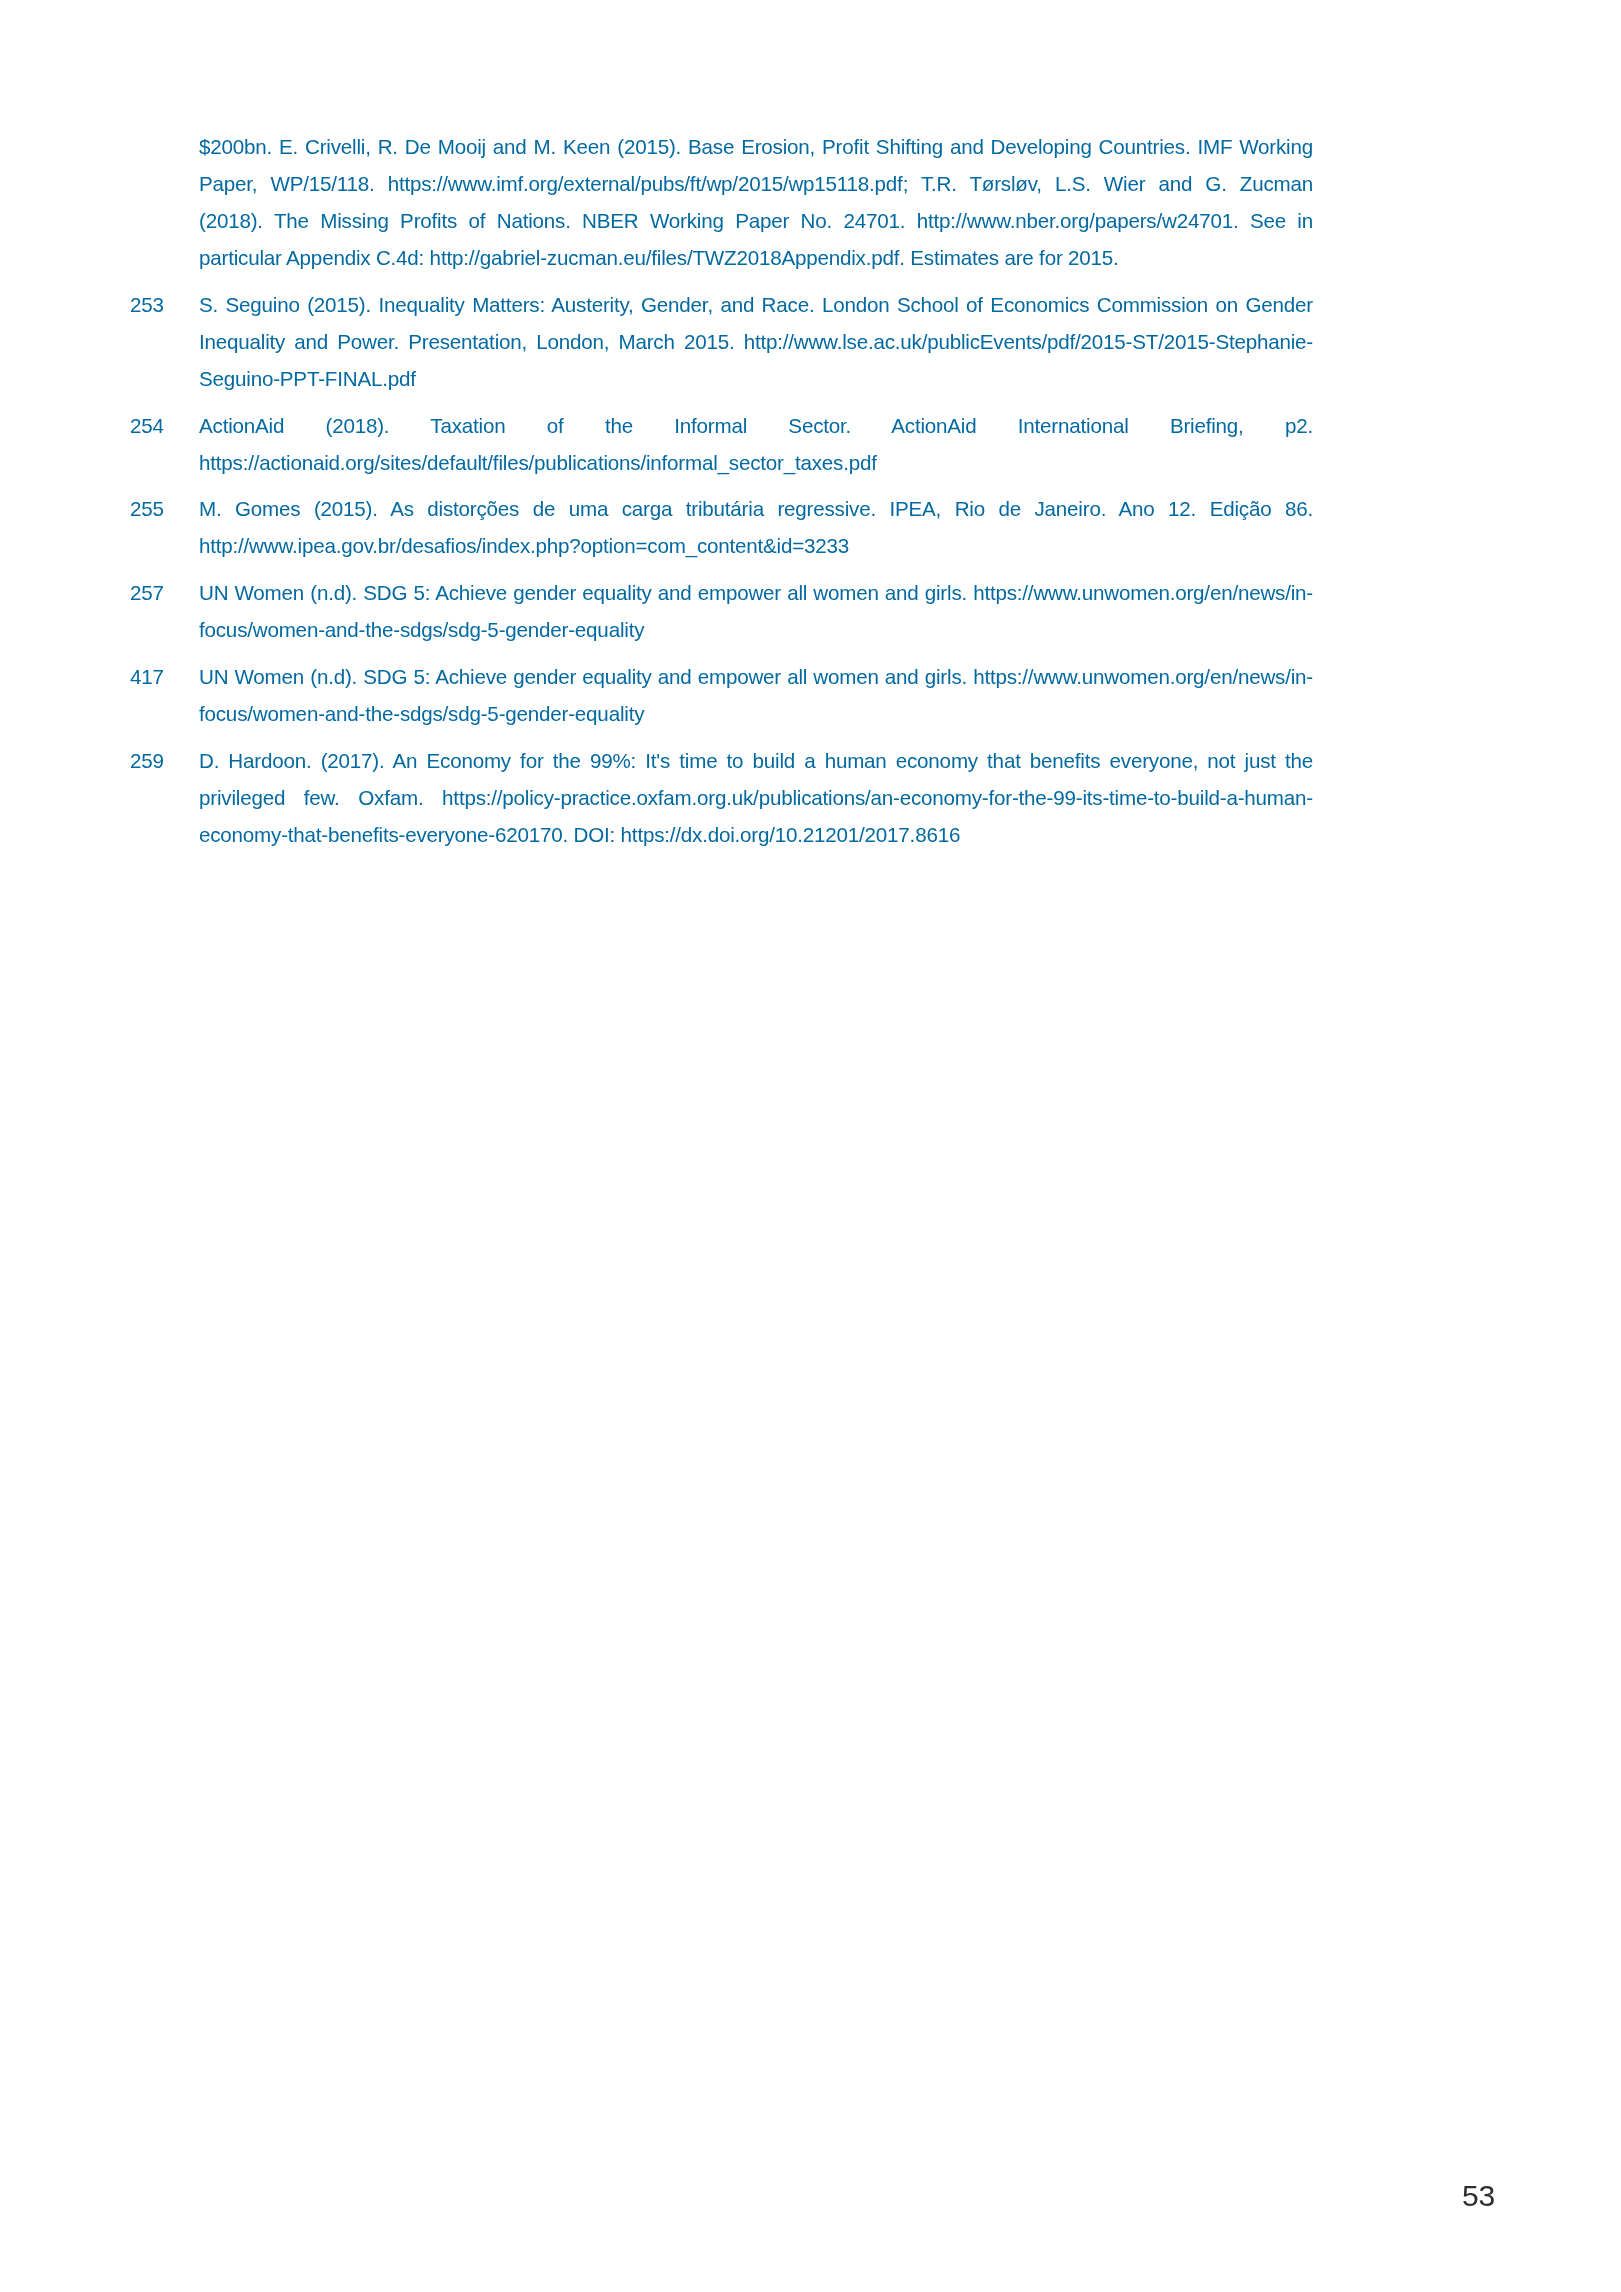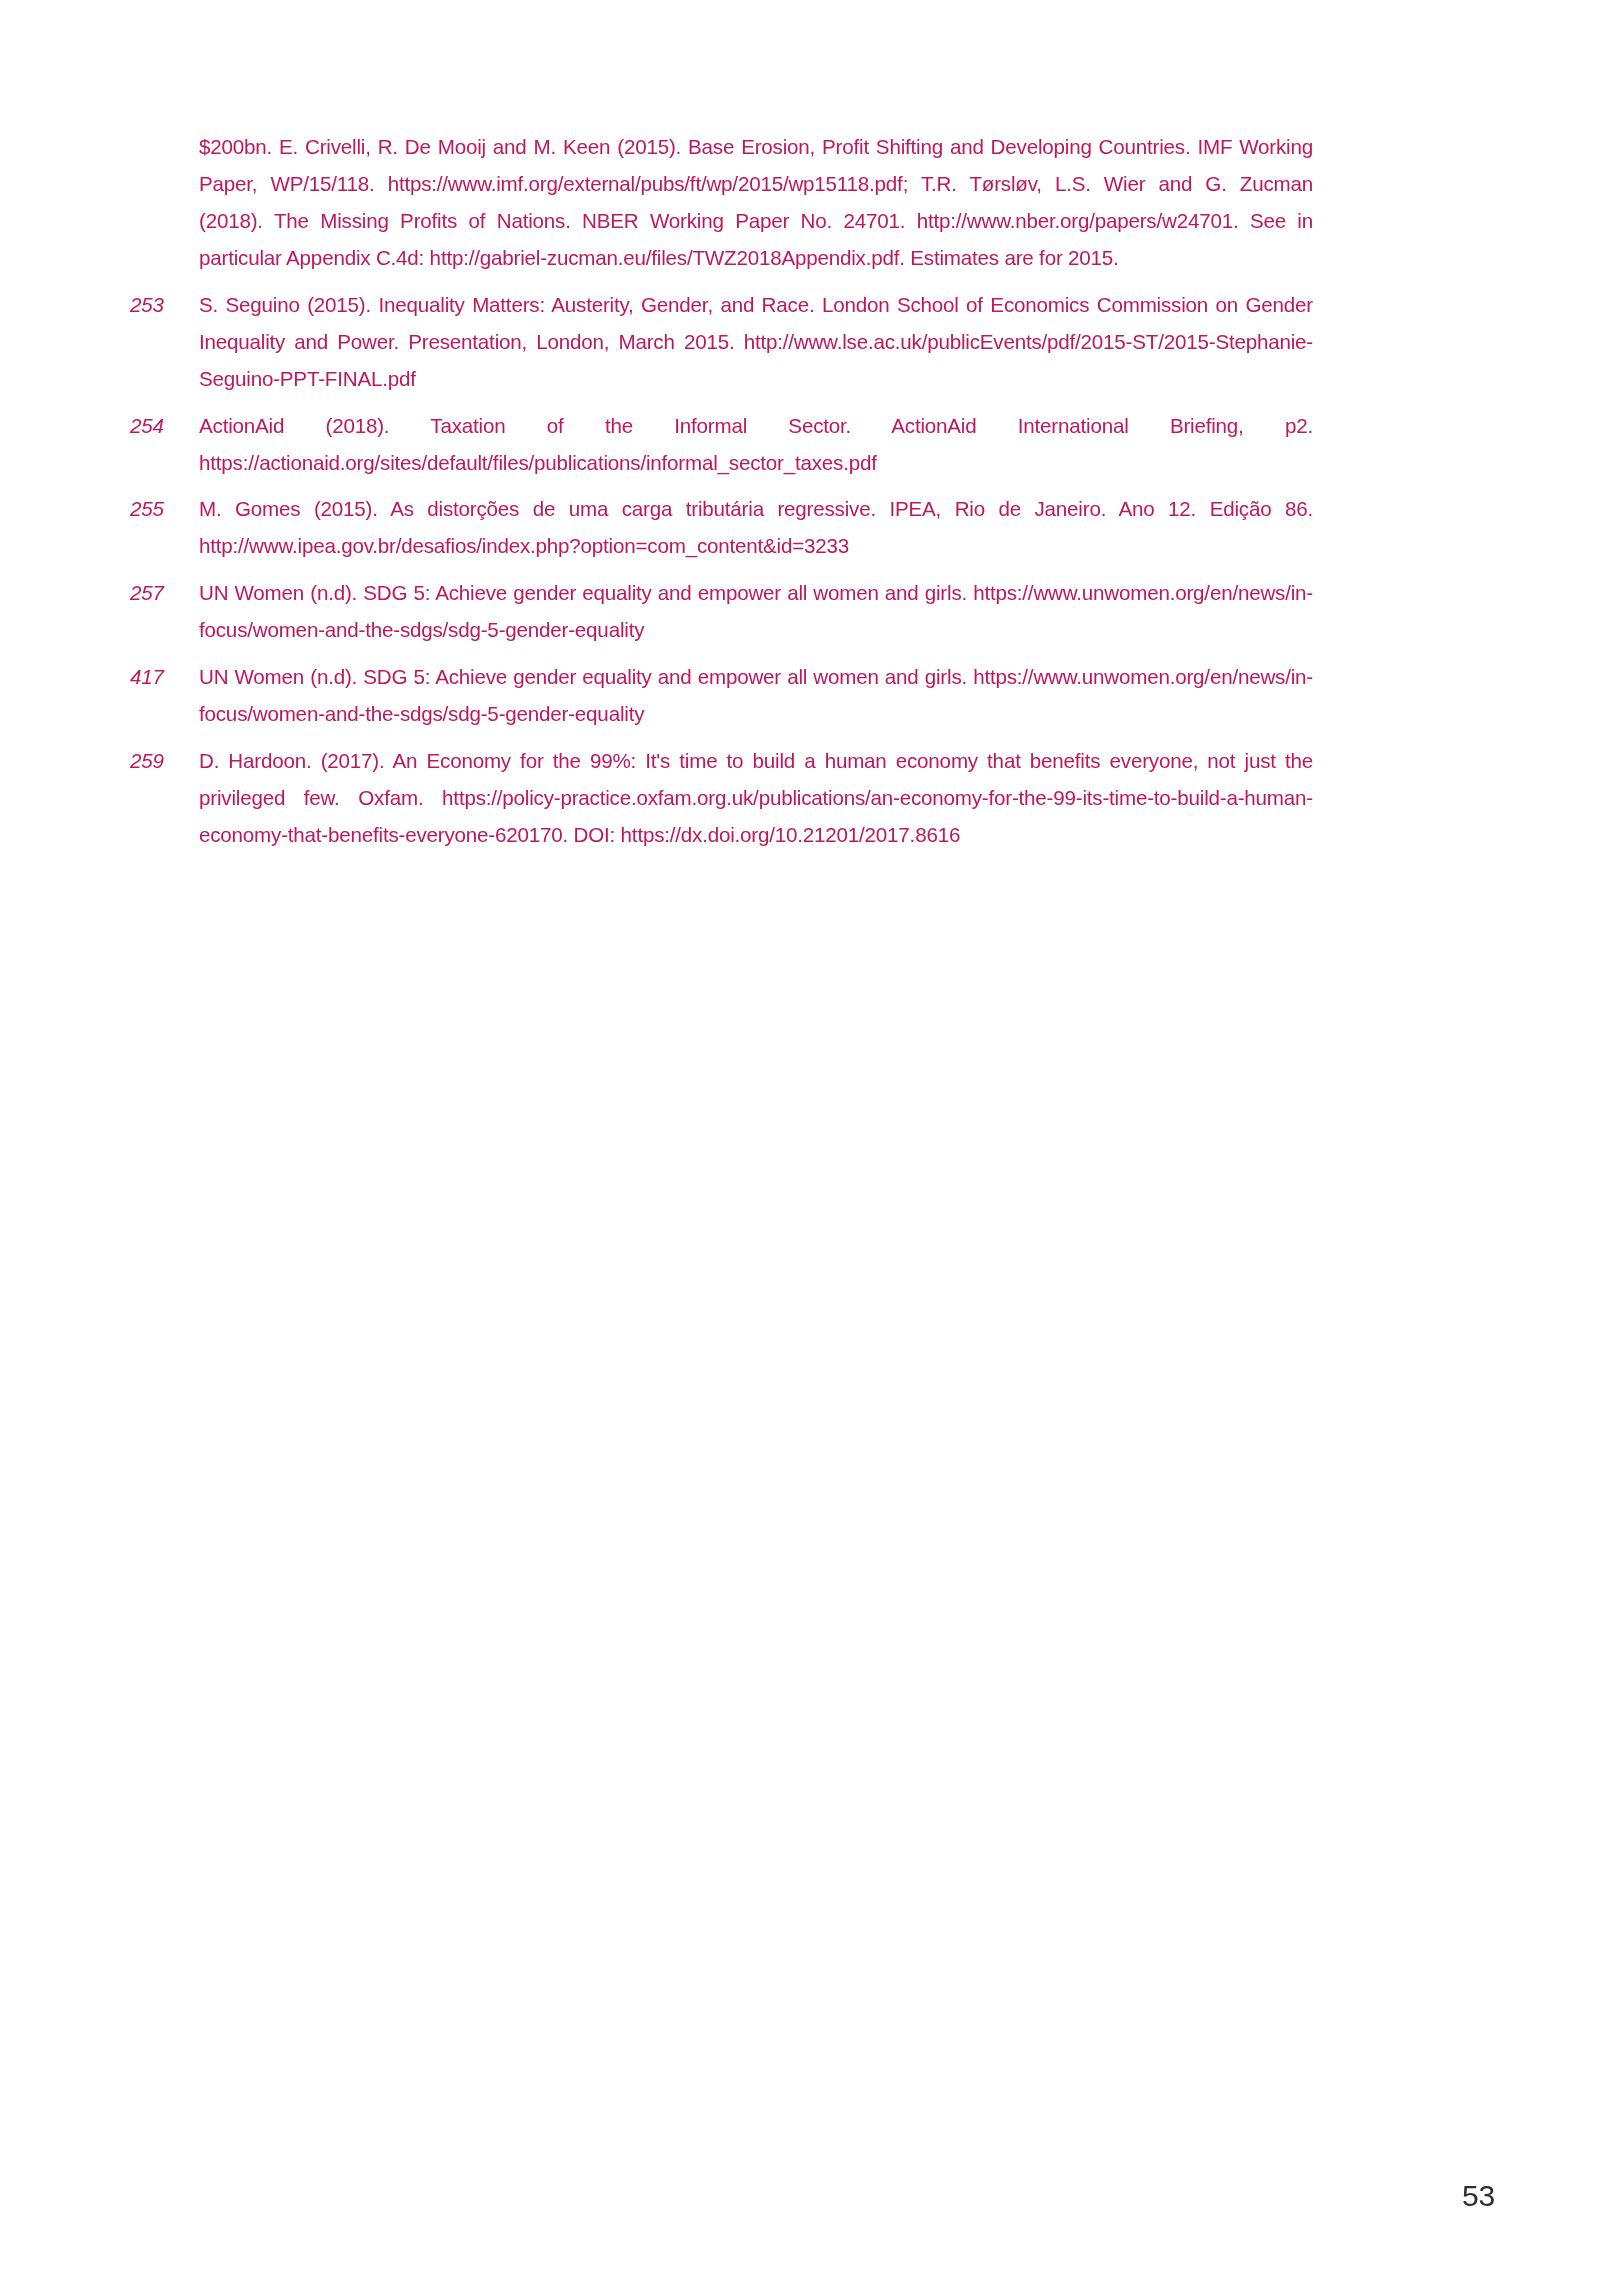--- a/index.html
+++ b/index.html
@@ -13,33 +13,32 @@
     height: 2293px;
     background: #ffffff;
     overflow: hidden;
     font-family: "Liberation Sans", sans-serif;
   }
   .refs {
     position: absolute;
     left: 130px;
     top: 128px;
     width: 1183px;
-    color: #be185d;
+    color: #0369a1;
     font-size: 20.6px;
     line-height: 37px;
     letter-spacing: -0.2px;
   }
   .entry {
     display: flex;
     margin: 0 0 9.8px 0;
   }
   .num {
     flex: 0 0 69px;
     width: 69px;
-    font-style: italic;
   }
   .txt {
     flex: 1 1 auto;
     text-align: justify;
     overflow-wrap: anywhere;
     word-break: break-word;
   }
   .folio {
     position: absolute;
     top: 2178px;

